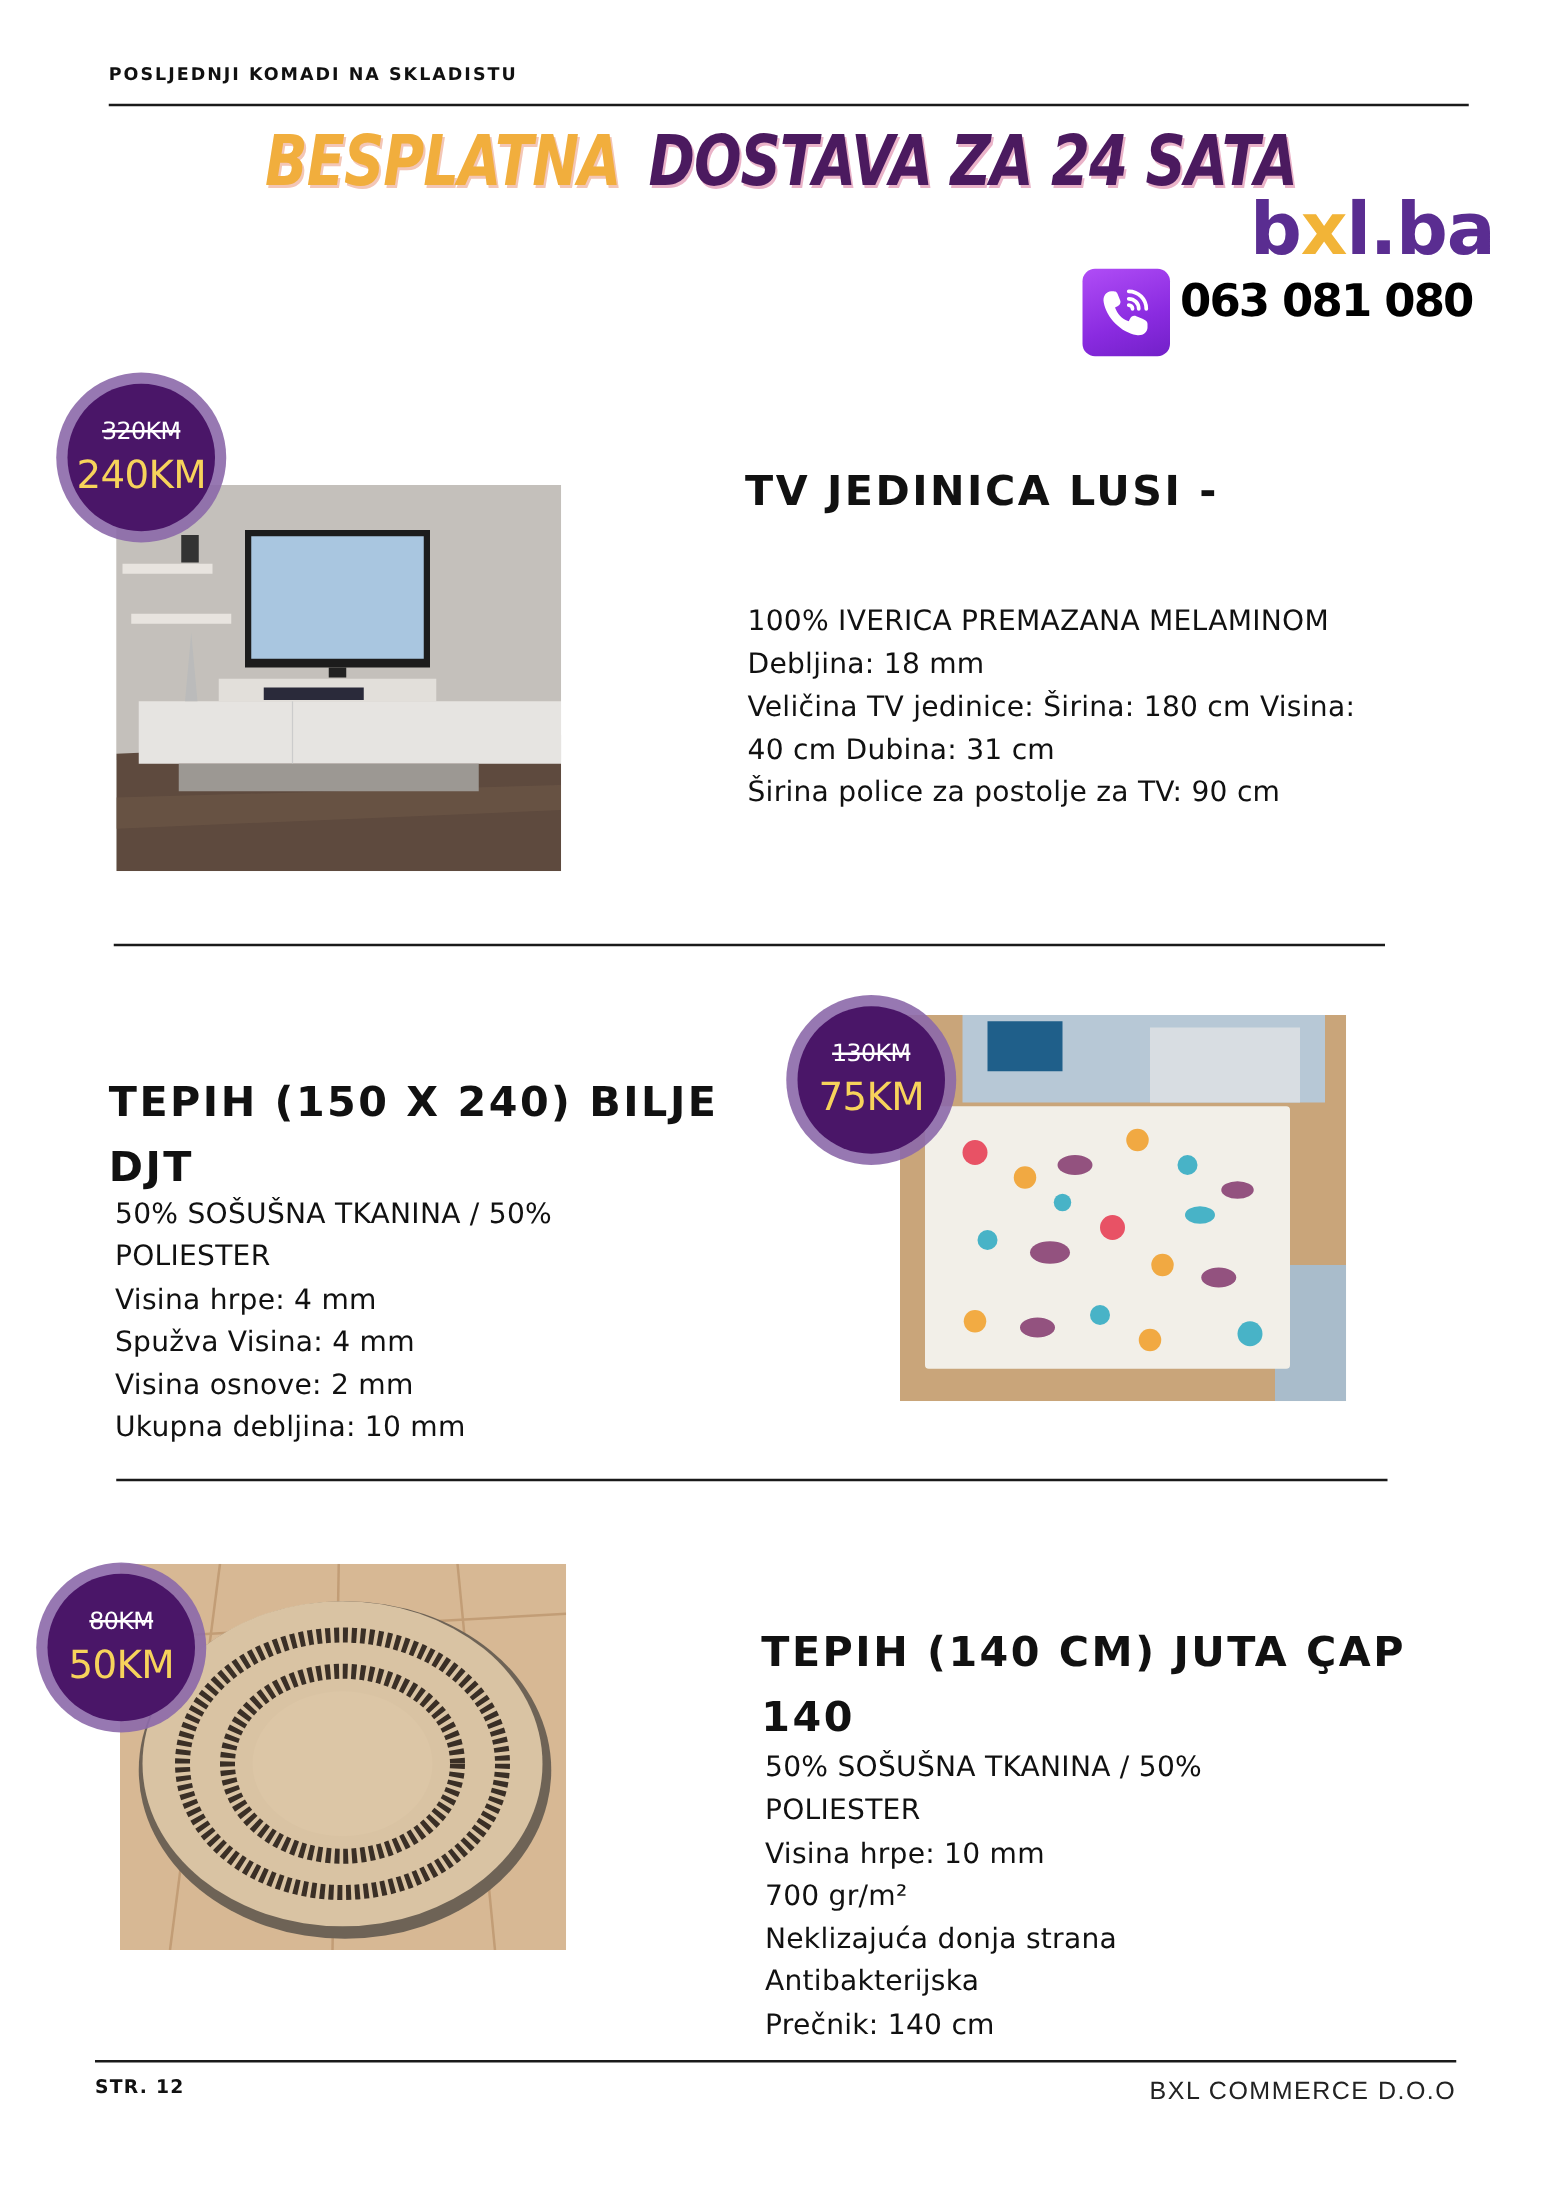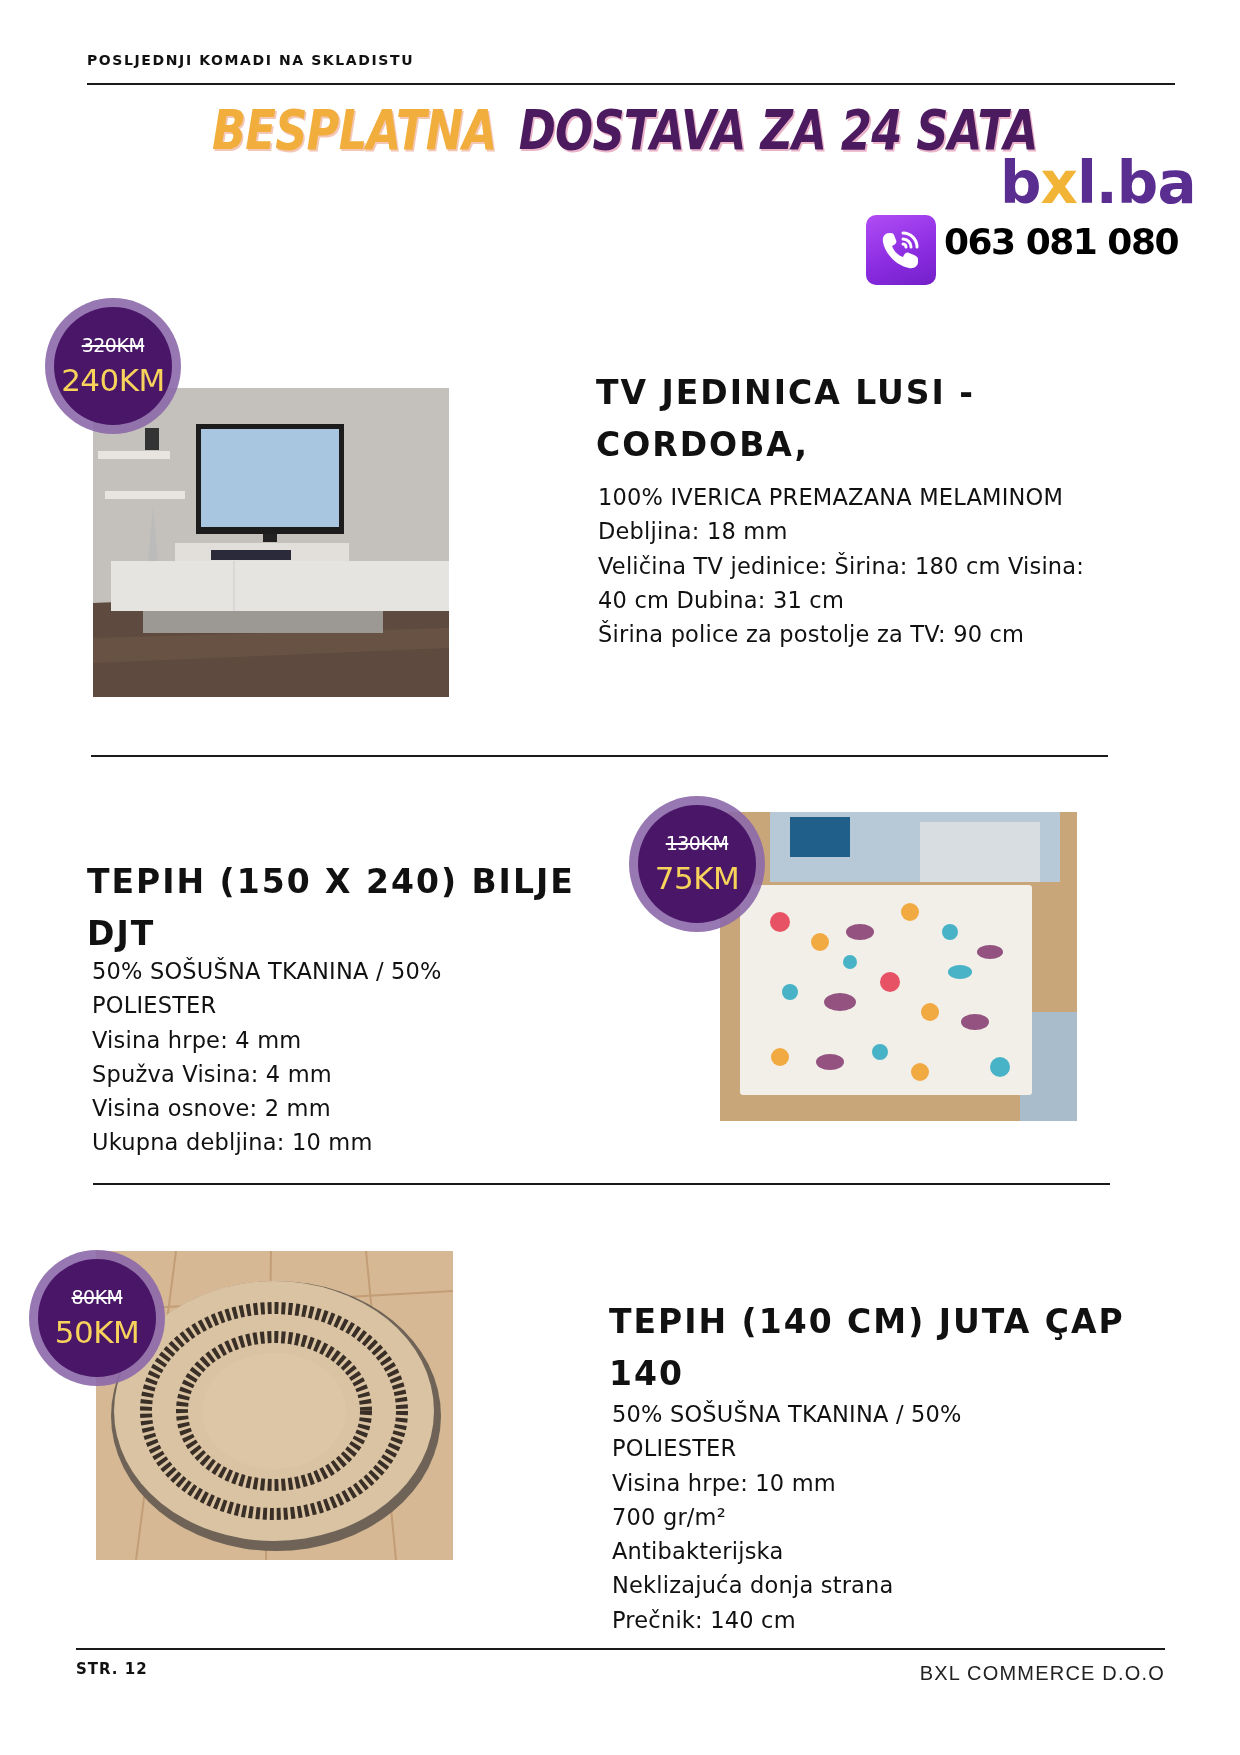--- a/index.html
+++ b/index.html
@@ -133,21 +133,20 @@
   </svg>
 </div>
 <div class="badge" style="left:45px; top:298px;">
   <div class="badge-inner">
     <span class="old">320KM</span>
     <span class="new">240KM</span>
   </div>
 </div>
 <div class="ptitle" style="left:596px; top:367px;">
   <div>TV JEDINICA LUSI -</div>
-  <div>CORDOBA,</div>
 </div>
 <div class="pbody" style="left:598px; top:480px;">
   <div>100% IVERICA PREMAZANA MELAMINOM</div>
   <div>Debljina: 18 mm</div>
   <div>Veličina TV jedinice: Širina: 180 cm Visina:</div>
   <div>40 cm Dubina: 31 cm</div>
   <div>Širina police za postolje za TV: 90 cm</div>
 </div>
 
 <div class="hline" style="left:91px; top:755px; width:1017px;"></div>
@@ -227,20 +226,20 @@
 </div>
 <div class="ptitle" style="left:609px; top:1296px;">
   <div>TEPIH (140 CM) JUTA ÇAP</div>
   <div>140</div>
 </div>
 <div class="pbody" style="left:612px; top:1397px;">
   <div>50% SOŠUŠNA TKANINA / 50%</div>
   <div>POLIESTER</div>
   <div>Visina hrpe: 10 mm</div>
   <div>700 gr/m²</div>
+  <div>Neklizajuća donja strana</div>
   <div>Antibakterijska</div>
-  <div>Neklizajuća donja strana</div>
   <div>Prečnik: 140 cm</div>
 </div>
 
 <div class="hline" style="left:76px; top:1648px; width:1089px;"></div>
 <div class="abs footer-left">STR. 12</div>
 <div class="abs footer-right">BXL COMMERCE D.O.O</div>
 
 </body></html>

